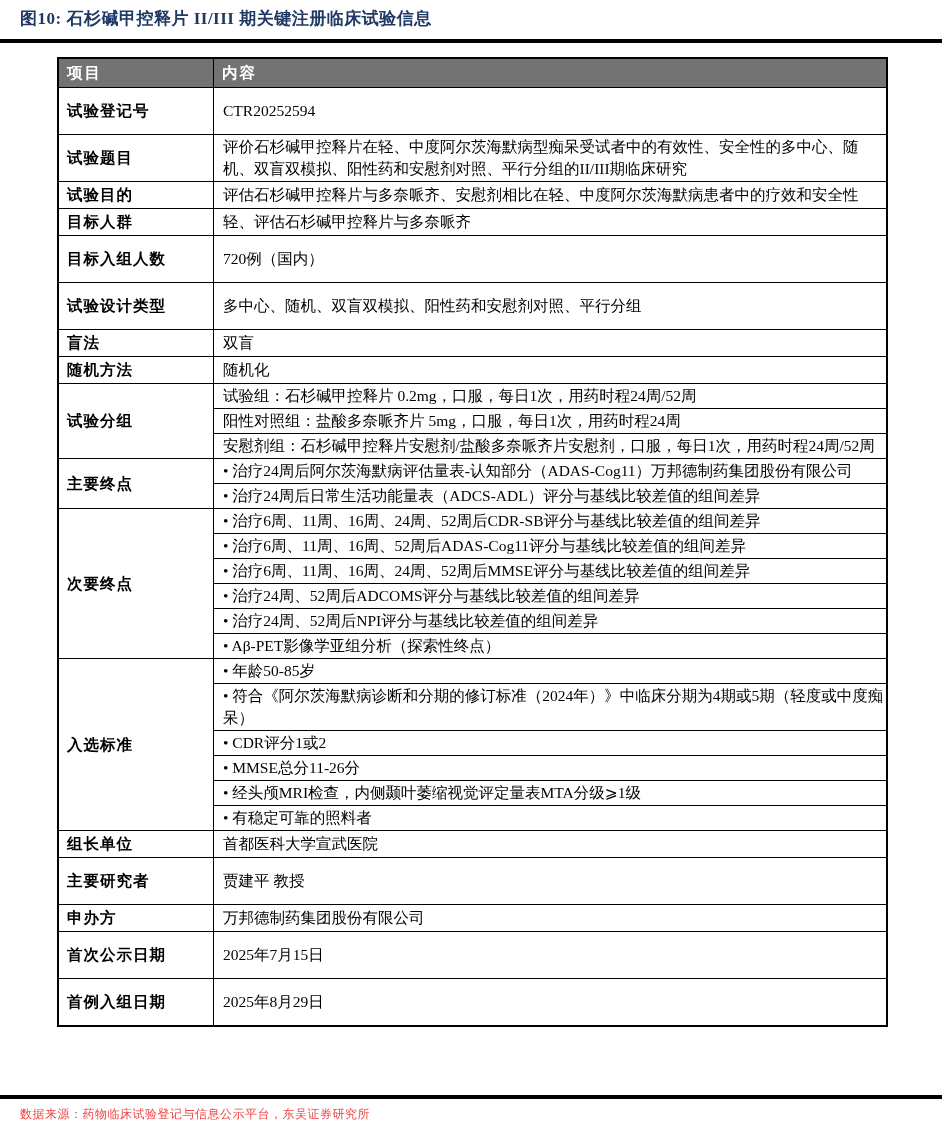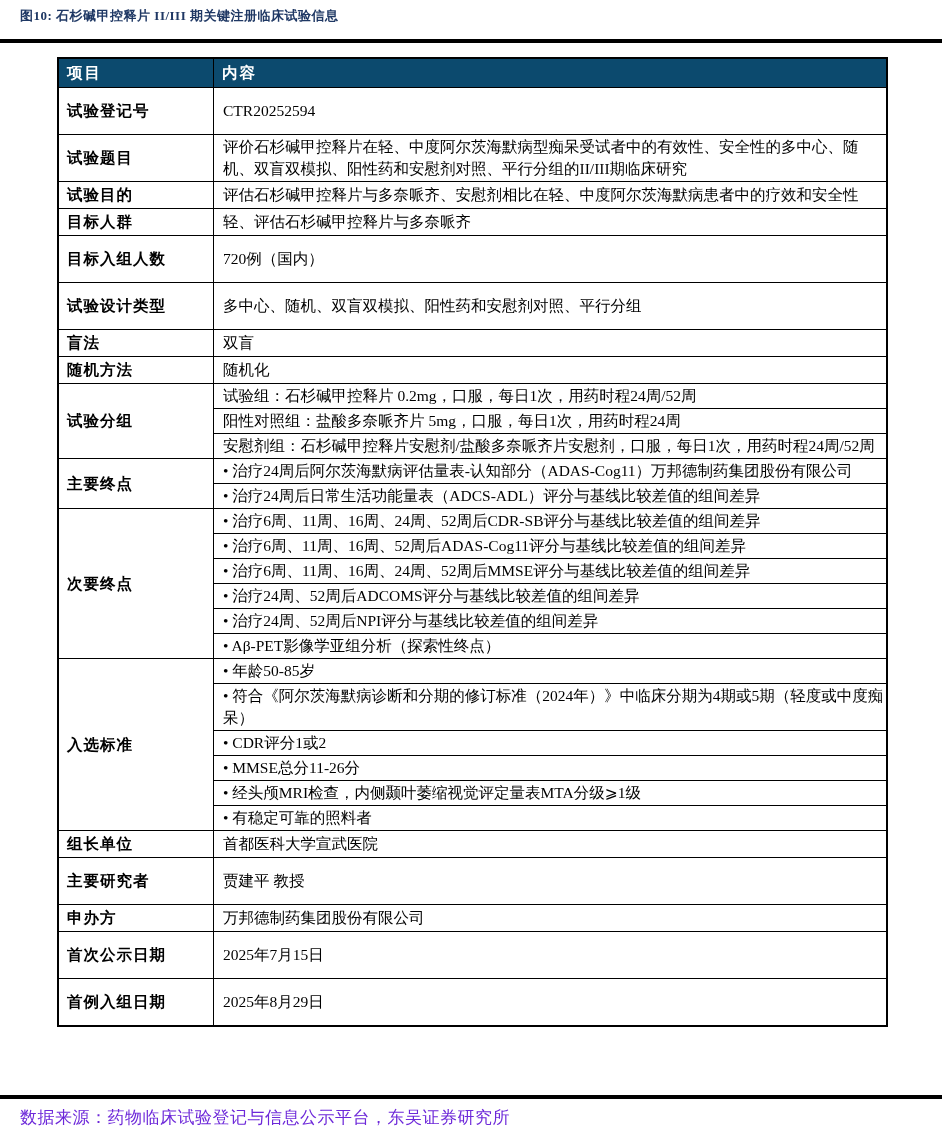--- a/index.html
+++ b/index.html
@@ -9,21 +9,21 @@
     height: 1134px;
     background: #ffffff;
     font-family: "Liberation Serif", "DejaVu Serif", serif;
     color: #000000;
     overflow: hidden;
   }
   .fig-title {
     position: absolute;
     top: 7px;
     left: 20px;
-    font-size: 13px;
+    font-size: 17px;
     font-weight: bold;
     color: #1F3864;
     letter-spacing: 0.5px;
   }
   .rule-top {
     position: absolute;
     top: 39px;
     left: 0;
     width: 942px;
     height: 4px;
@@ -42,21 +42,21 @@
     table-layout: fixed;
   }
   table.trial th, table.trial td {
     border: 1px solid #000000;
     font-size: 15.5px;
     vertical-align: middle;
     line-height: 1.42;
     word-break: break-word;
   }
   table.trial th {
-    background: #0c4a6e;
+    background: #737373;
     color: #ffffff;
     text-align: left;
     font-weight: bold;
     padding: 3px 6px 3px 8px;
     letter-spacing: 2px;
   }
   th.col-item { width: 140px; }
   td.lbl {
     font-weight: bold;
     padding: 2px 4px 2px 8px;
@@ -71,22 +71,22 @@
     top: 1095px;
     left: 0;
     width: 942px;
     height: 3.5px;
     background: #000000;
   }
   .source-line {
     position: absolute;
     top: 1106px;
     left: 20px;
-    font-size: 17px;
-    color: #6d28d9;
+    font-size: 12px;
+    color: #ef4444;
     letter-spacing: 0.5px;
   }
 </style>
 </head>
 <body>
 
 <div class="page">
 
   <div class="fig-title">图10:  石杉碱甲控释片 II/III 期关键注册临床试验信息</div>
 

